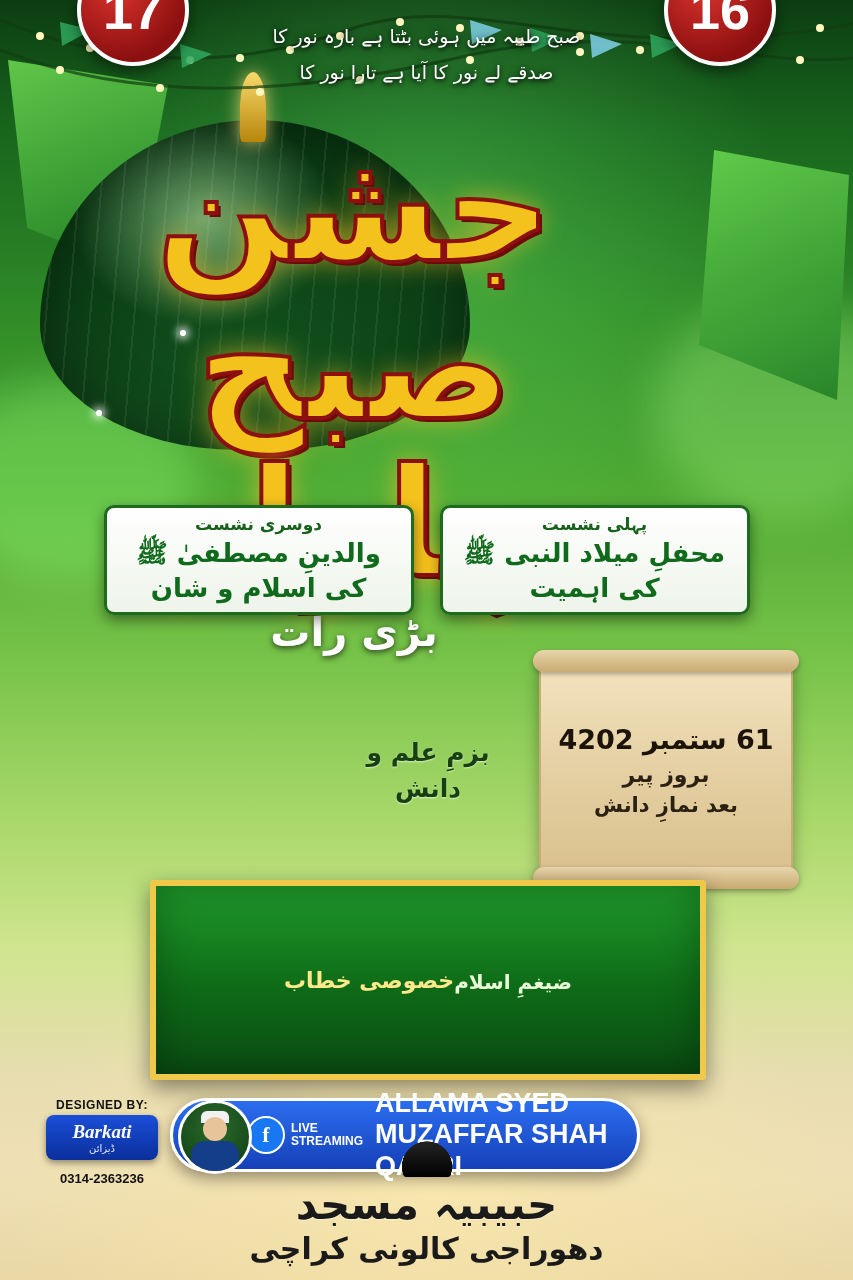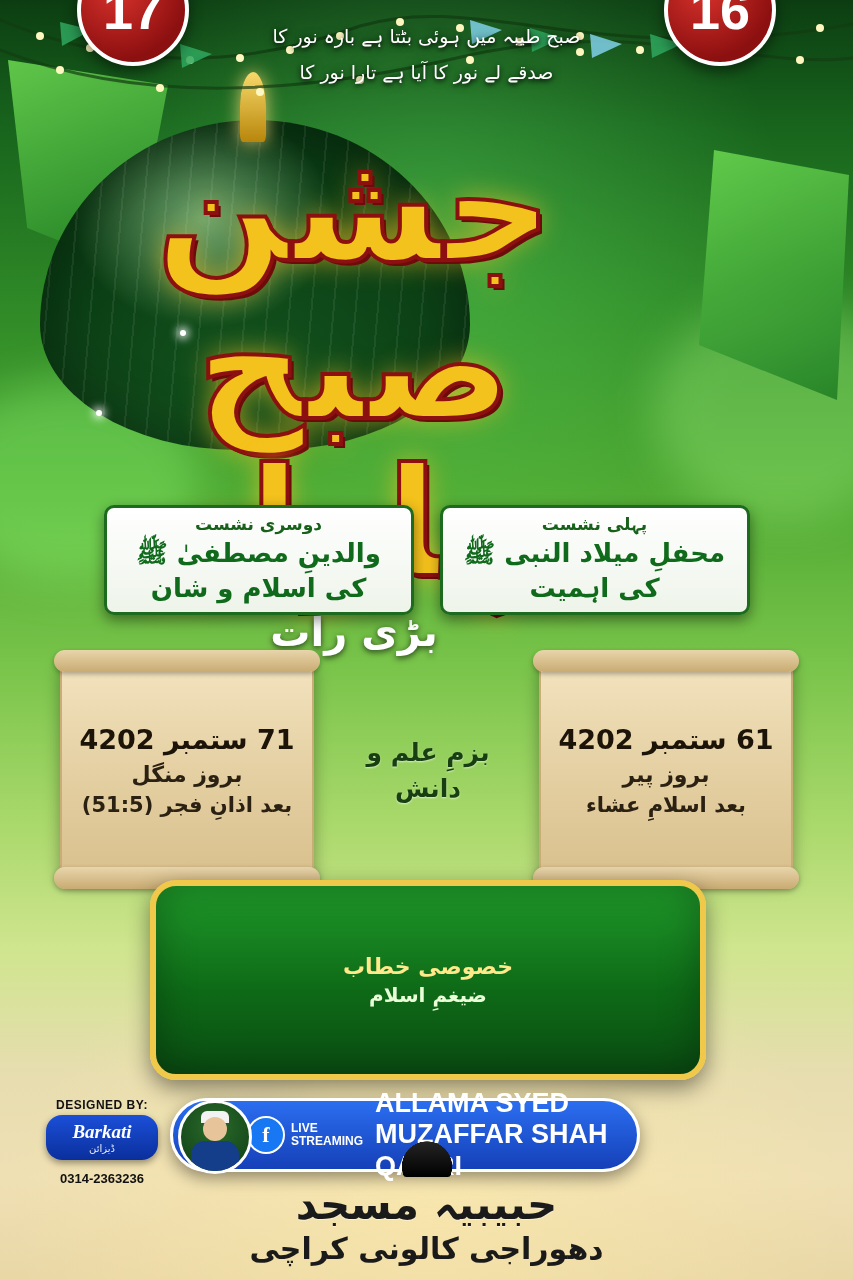--- a/index.html
+++ b/index.html
@@ -120,39 +120,39 @@
   .mid-text{
     position:absolute;top:735px;left:330px;width:196px;text-align:center;
     color:#173f12;font-size:25px;font-weight:bold;line-height:1.45;
     text-shadow:0 1px 2px rgba(255,255,255,.6);
   }
 
   
   .speaker-panel{
     position:absolute;top:880px;left:150px;width:556px;height:200px;
     background:linear-gradient(180deg,#1f9a2a 0%,#0e6a17 55%,#0a4d12 100%);
-    border:6px solid #f0c94a;border-radius:26px;
+    border:6px solid #f0c94a;border-radius:4px;
     box-shadow:0 8px 22px rgba(0,0,0,.45), inset 0 0 40px rgba(0,0,0,.3);
-    display:flex;flex-direction:column;align-items:center;justify-content:center;
+    display:flex;align-items:center;justify-content:center;
     box-sizing:border-box;padding:8px;
   }
   .sp-top{font-size:22px;color:#ffe98a;font-weight:bold;}
   .sp-role{font-size:20px;color:#eaffd8;font-weight:bold;margin-top:4px;}
   .sp-name{font-size:52px;color:#ffffff;font-weight:bold;margin-top:6px;
     text-shadow:0 3px 6px rgba(0,0,0,.6);line-height:1.25;}
 
   
   .designer{
     position:absolute;left:46px;top:1098px;width:112px;
     text-align:center;color:#111;
   }
   .designer .lbl{font-size:12px;font-weight:bold;letter-spacing:.5px;}
   .designer .card{
     margin-top:3px;background:linear-gradient(180deg,#1b4fd8,#0a2f9c);
-    border-radius:16px;color:#fff;padding:6px 4px;
+    border-radius:8px;color:#fff;padding:6px 4px;
     box-shadow:0 3px 7px rgba(0,0,0,.4);
   }
   .designer .brand{font-family:"Liberation Serif", serif;font-style:italic;font-size:19px;font-weight:bold;}
   .designer .sub{font-size:10px;opacity:.9;}
   .designer .phone{font-size:13px;font-weight:bold;margin-top:11px;color:#111;}
 
   
   .live-bar{
     position:absolute;left:170px;top:1098px;width:470px;height:74px;
     background:linear-gradient(180deg,#2b6ef0,#1540b8);
@@ -273,32 +273,25 @@
     <div class="session">
       <div class="tag urdu">دوسری نشست</div>
       <div class="txt urdu">والدینِ مصطفیٰ ﷺ کی اسلام و شان</div>
     </div>
   </div>
 
   <div class="scroll scroll-right">
     <div class="scroll-body">
       <div class="scroll-date urdu">16 ستمبر 2024</div>
       <div class="scroll-day urdu">بروز پیر</div>
-      <div class="scroll-time urdu">بعد اسلامِ عشاء</div>
+      <div class="scroll-time urdu">بعد نمازِ دانش</div>
     </div>
   </div>
   <div class="badge badge-right">16</div>
 
-  <div class="scroll scroll-left">
-    <div class="scroll-body">
-      <div class="scroll-date urdu">17 ستمبر 2024</div>
-      <div class="scroll-day urdu">بروز منگل</div>
-      <div class="scroll-time urdu">بعد اذانِ فجر (5:15)</div>
-    </div>
-  </div>
   <div class="badge badge-left">17</div>
 
   <div class="mid-text urdu">بزمِ علم و دانش</div>
 
   <div class="speaker-panel">
     <div class="sp-top urdu">خصوصی خطاب</div>
     <div class="sp-role urdu">ضیغمِ اسلام</div>
   </div>
 
   <div class="designer">

